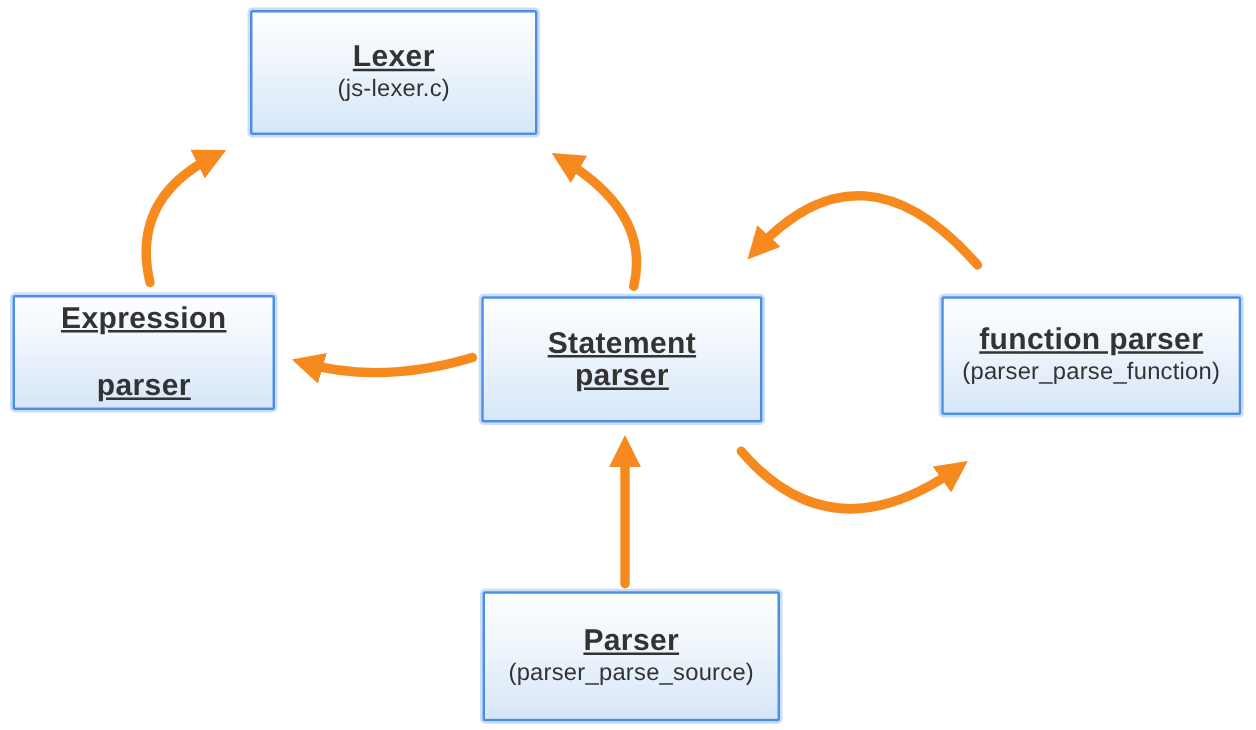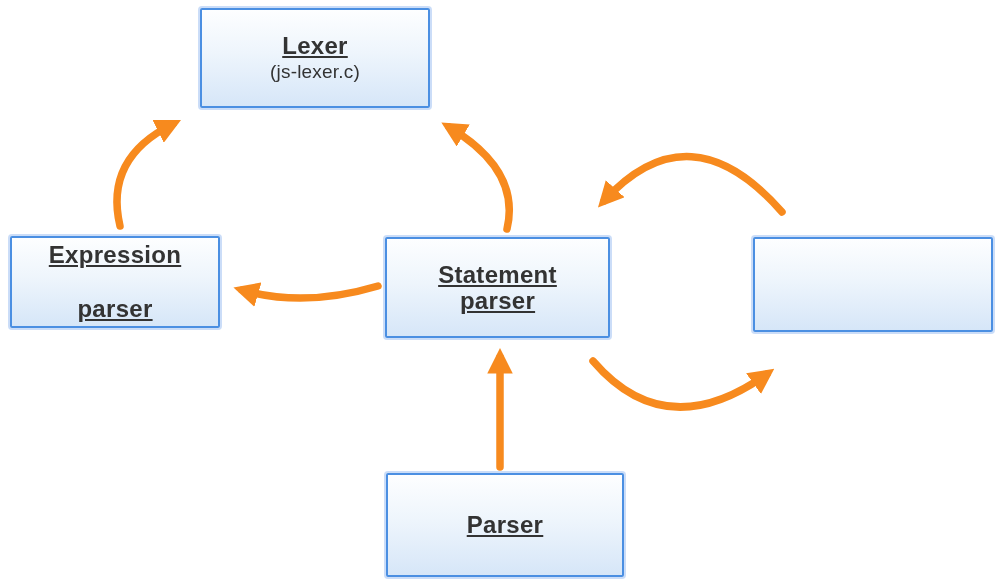--- a/index.html
+++ b/index.html
@@ -95,19 +95,22 @@
     <div class="title">Expression</div>
     <div class="title">parser</div>
   </div>
 
   <div class="node" style="left:385px;top:237px;width:225px;height:101px;">
     <div class="title">Statement</div>
     <div class="title">parser</div>
   </div>
 
   <div class="node" style="left:753px;top:237px;width:240px;height:95px;">
+    <div class="title">function parser</div>
+    <div class="subtitle">(parser_parse_function)</div>
   </div>
 
   <div class="node" style="left:386px;top:473px;width:238px;height:104px;">
     <div class="title">Parser</div>
+    <div class="subtitle">(parser_parse_source)</div>
   </div>
 
 </div>
 
 </body></html>

